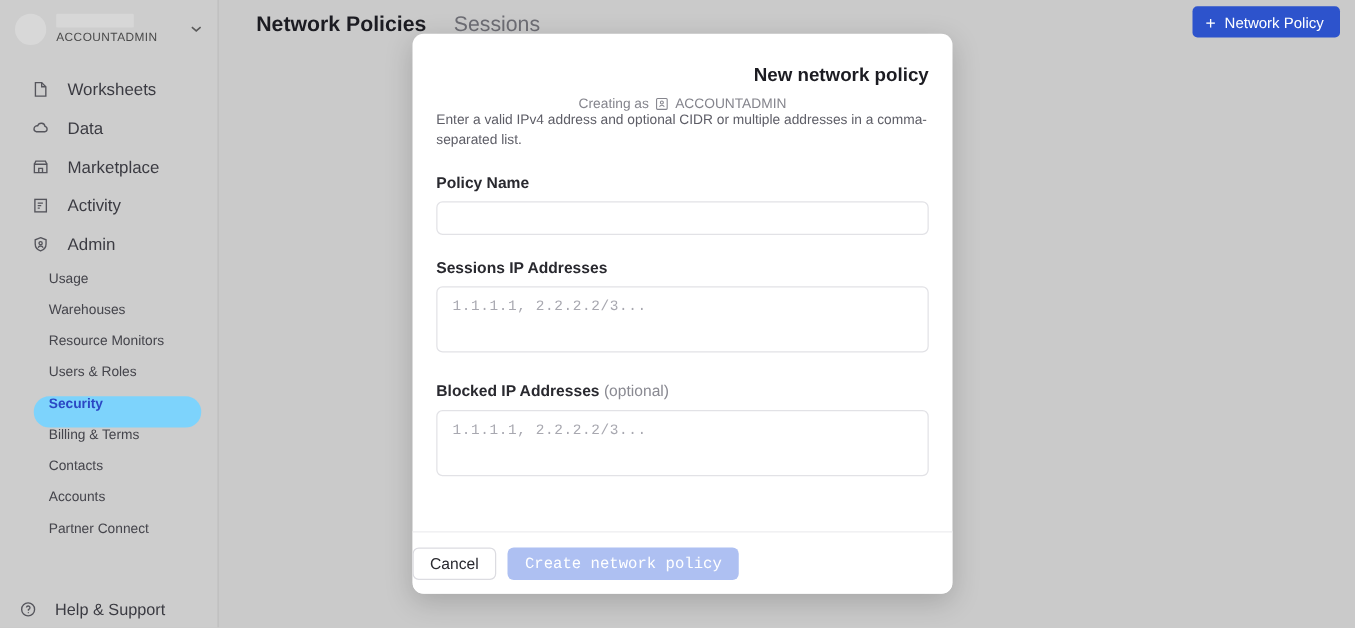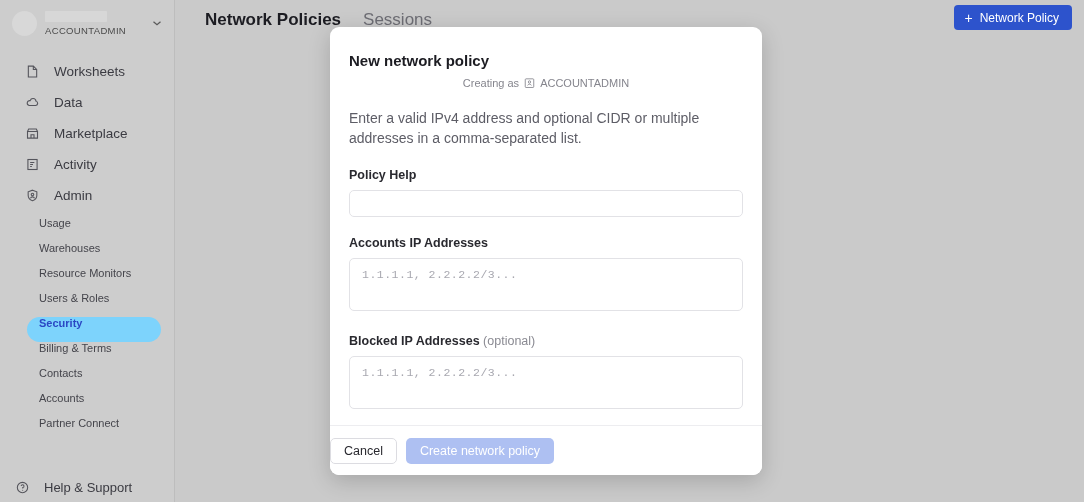--- a/index.html
+++ b/index.html
@@ -193,21 +193,21 @@
     overflow: hidden;
     display: flex;
     flex-direction: column;
   }
   .modal-scroll {
     flex: 1 1 auto;
     overflow: hidden;
     padding: 0 19px;
   }
   .modal-title {
-    text-align: left;
+    text-align: right;
     font-size: 15px;
     font-weight: bold;
     color: #1c1c22;
     margin-top: 25px;
   }
   .modal-sub {
     text-align: center;
     font-size: 11px;
     color: #85858d;
     margin-top: 8px;
@@ -215,24 +215,23 @@
     align-items: center;
     justify-content: center;
     gap: 5px;
   }
   .badge-ico {
     width: 11px; height: 12px;
     color: #85858d;
     display: inline-flex;
   }
   .modal-desc {
-    font-size: 14px;
+    font-size: 11px;
     color: #5d5d66;
     line-height: 1.42;
-    margin-top: 20px;
   }
 
   .field { margin-top: 19px; }
   .field-label {
     font-size: 12.5px;
     color: #29292f;
     font-weight: bold;
     margin-bottom: 8px;
   }
   .field-label .opt {
@@ -294,21 +293,21 @@
     color: #29292f;
     cursor: pointer;
   }
   .btn-create {
     height: 26px;
     padding: 0 14px;
     background: #aec0f2;
     border: none;
     border-radius: 5px;
     font-size: 12.5px;
-    font-family: Liberation Sans, sans-serif;
+    font-family: Liberation Mono, monospace;
     color: #ffffff;
     cursor: default;
   }
 </style>
 </head>
 <body>
 
 <div class="app">
 
   <div class="sidebar">
@@ -451,26 +450,26 @@
             <circle cx="7" cy="6.2" r="1.5"></circle>
             <path d="M4.6 10.6a2.6 2.6 0 0 1 4.8 0"></path>
           </svg>
         </span>
         <span>ACCOUNTADMIN</span>
       </div>
 
       <div class="modal-desc">Enter a valid IPv4 address and optional CIDR or multiple addresses in a comma-separated list.</div>
 
       <div class="field">
-        <div class="field-label">Policy Help</div>
+        <div class="field-label">Policy Name</div>
         <input class="text-input" type="text" placeholder="" style="">
       </div>
 
       <div class="field">
-        <div class="field-label">Accounts IP Addresses</div>
+        <div class="field-label">Sessions IP Addresses</div>
         <textarea class="text-area" placeholder="1.1.1.1, 2.2.2.2/3..." style=""></textarea>
       </div>
 
       <div class="field">
         <div class="field-label">
           <span>Blocked IP Addresses</span>
           <span class="opt">(optional)</span>
         </div>
         <textarea class="text-area" placeholder="1.1.1.1, 2.2.2.2/3..." style=""></textarea>
       </div>

